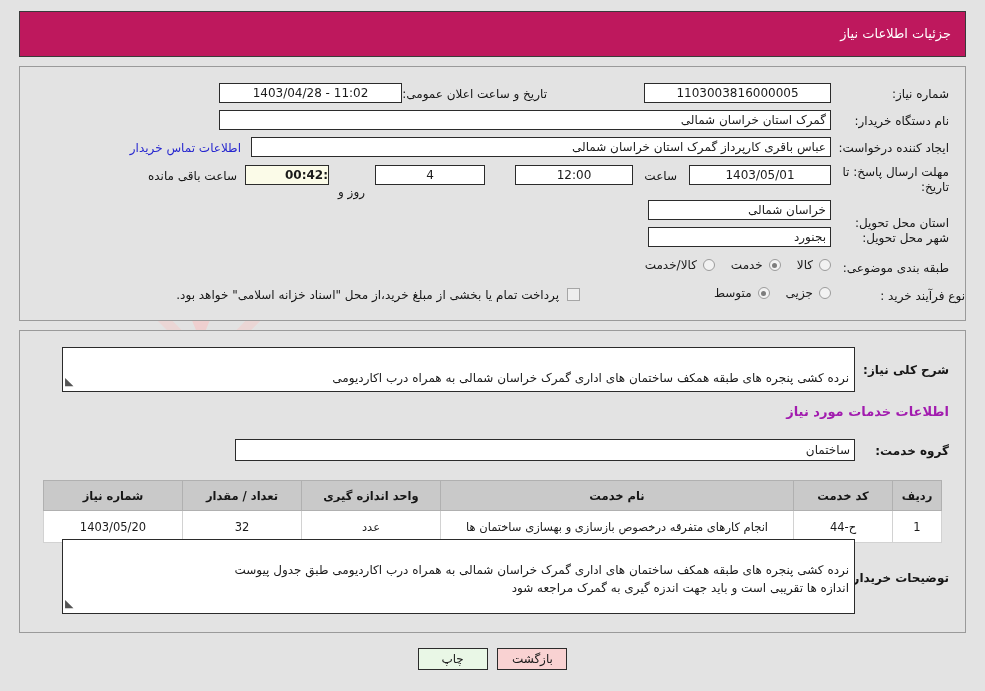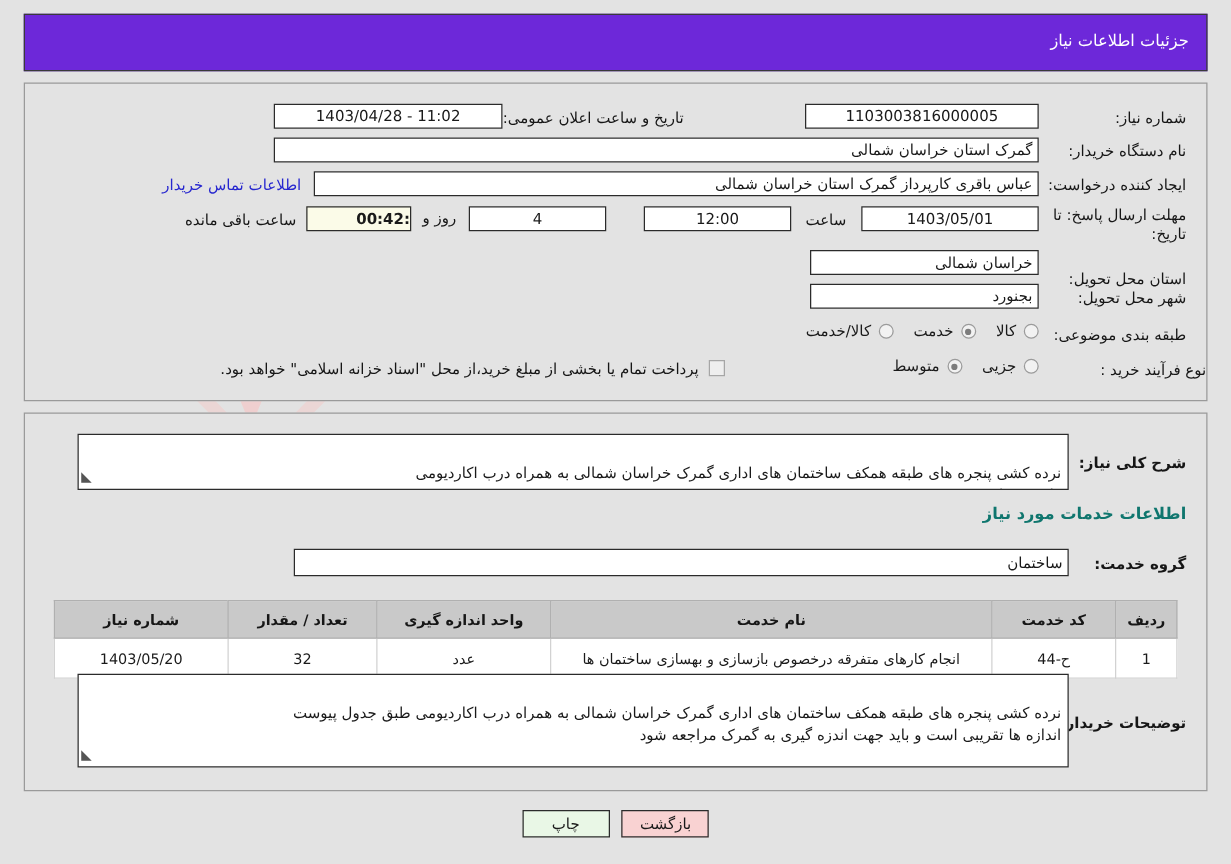--- a/index.html
+++ b/index.html
@@ -68,21 +68,21 @@
     font-family: "DejaVu Sans", "Liberation Sans", sans-serif;
   }
 
   
   .page-header {
     position: absolute;
     right: 19px;
     top: 11px;
     width: 947px;
     height: 46px;
-    background: #6d28d9;
+    background: #be185d;
     border: 1px solid #3a3a3a;
     box-sizing: border-box;
     z-index: 10;
   }
   .page-header .title {
     position: absolute;
     right: 14px;
     top: 14px;
     color: #ffffff;
     font-size: 13px;
@@ -197,21 +197,21 @@
     font-size: 11px;
     color: #555;
     transform: scaleX(-1);
   }
 
   
   .section-head {
     position: absolute;
     font-size: 13px;
     font-weight: bold;
-    color: #0f766e;
+    color: #a21caf;
     z-index: 9;
   }
 
   
   table.items {
     position: absolute;
     right: 23px;
     top: 149px;
     width: 899px;
     border-collapse: collapse;
@@ -294,21 +294,21 @@
 
   <div class="lbl" style="right:16px; top:98px; line-height:15px;">
     <span>مهلت ارسال پاسخ: تا</span><br>
     <span>تاریخ:</span>
   </div>
   <div class="fld center ltr" style="right:134px; top:98px; width:142px;">1403/05/01</div>
   <div class="plain" style="right:288px; top:102px;">ساعت</div>
   <div class="fld center ltr" style="right:332px; top:98px; width:118px;">12:00</div>
 
   <div class="fld center ltr" style="right:480px; top:98px; width:110px;">4</div>
-  <div class="plain" style="right:600px; top:100px;">روز و</div>
+  <div class="plain" style="right:600px; top:118px;">روز و</div>
   <div class="fld center cream ltr" style="right:636px; top:98px; width:84px;">00:42:48</div>
   <div class="plain" style="right:728px; top:102px;">ساعت باقی مانده</div>
 
   <div class="lbl" style="right:16px; top:137px;margin-top:12px;">استان محل تحویل:</div>
   <div class="fld right" style="right:134px; top:133px; width:183px;">خراسان شمالی</div>
 
   <div class="lbl" style="right:16px; top:164px;">شهر محل تحویل:</div>
   <div class="fld right" style="right:134px; top:160px; width:183px;">بجنورد</div>
 
   <div class="lbl" style="right:16px; top:194px;">طبقه بندی موضوعی:</div>

